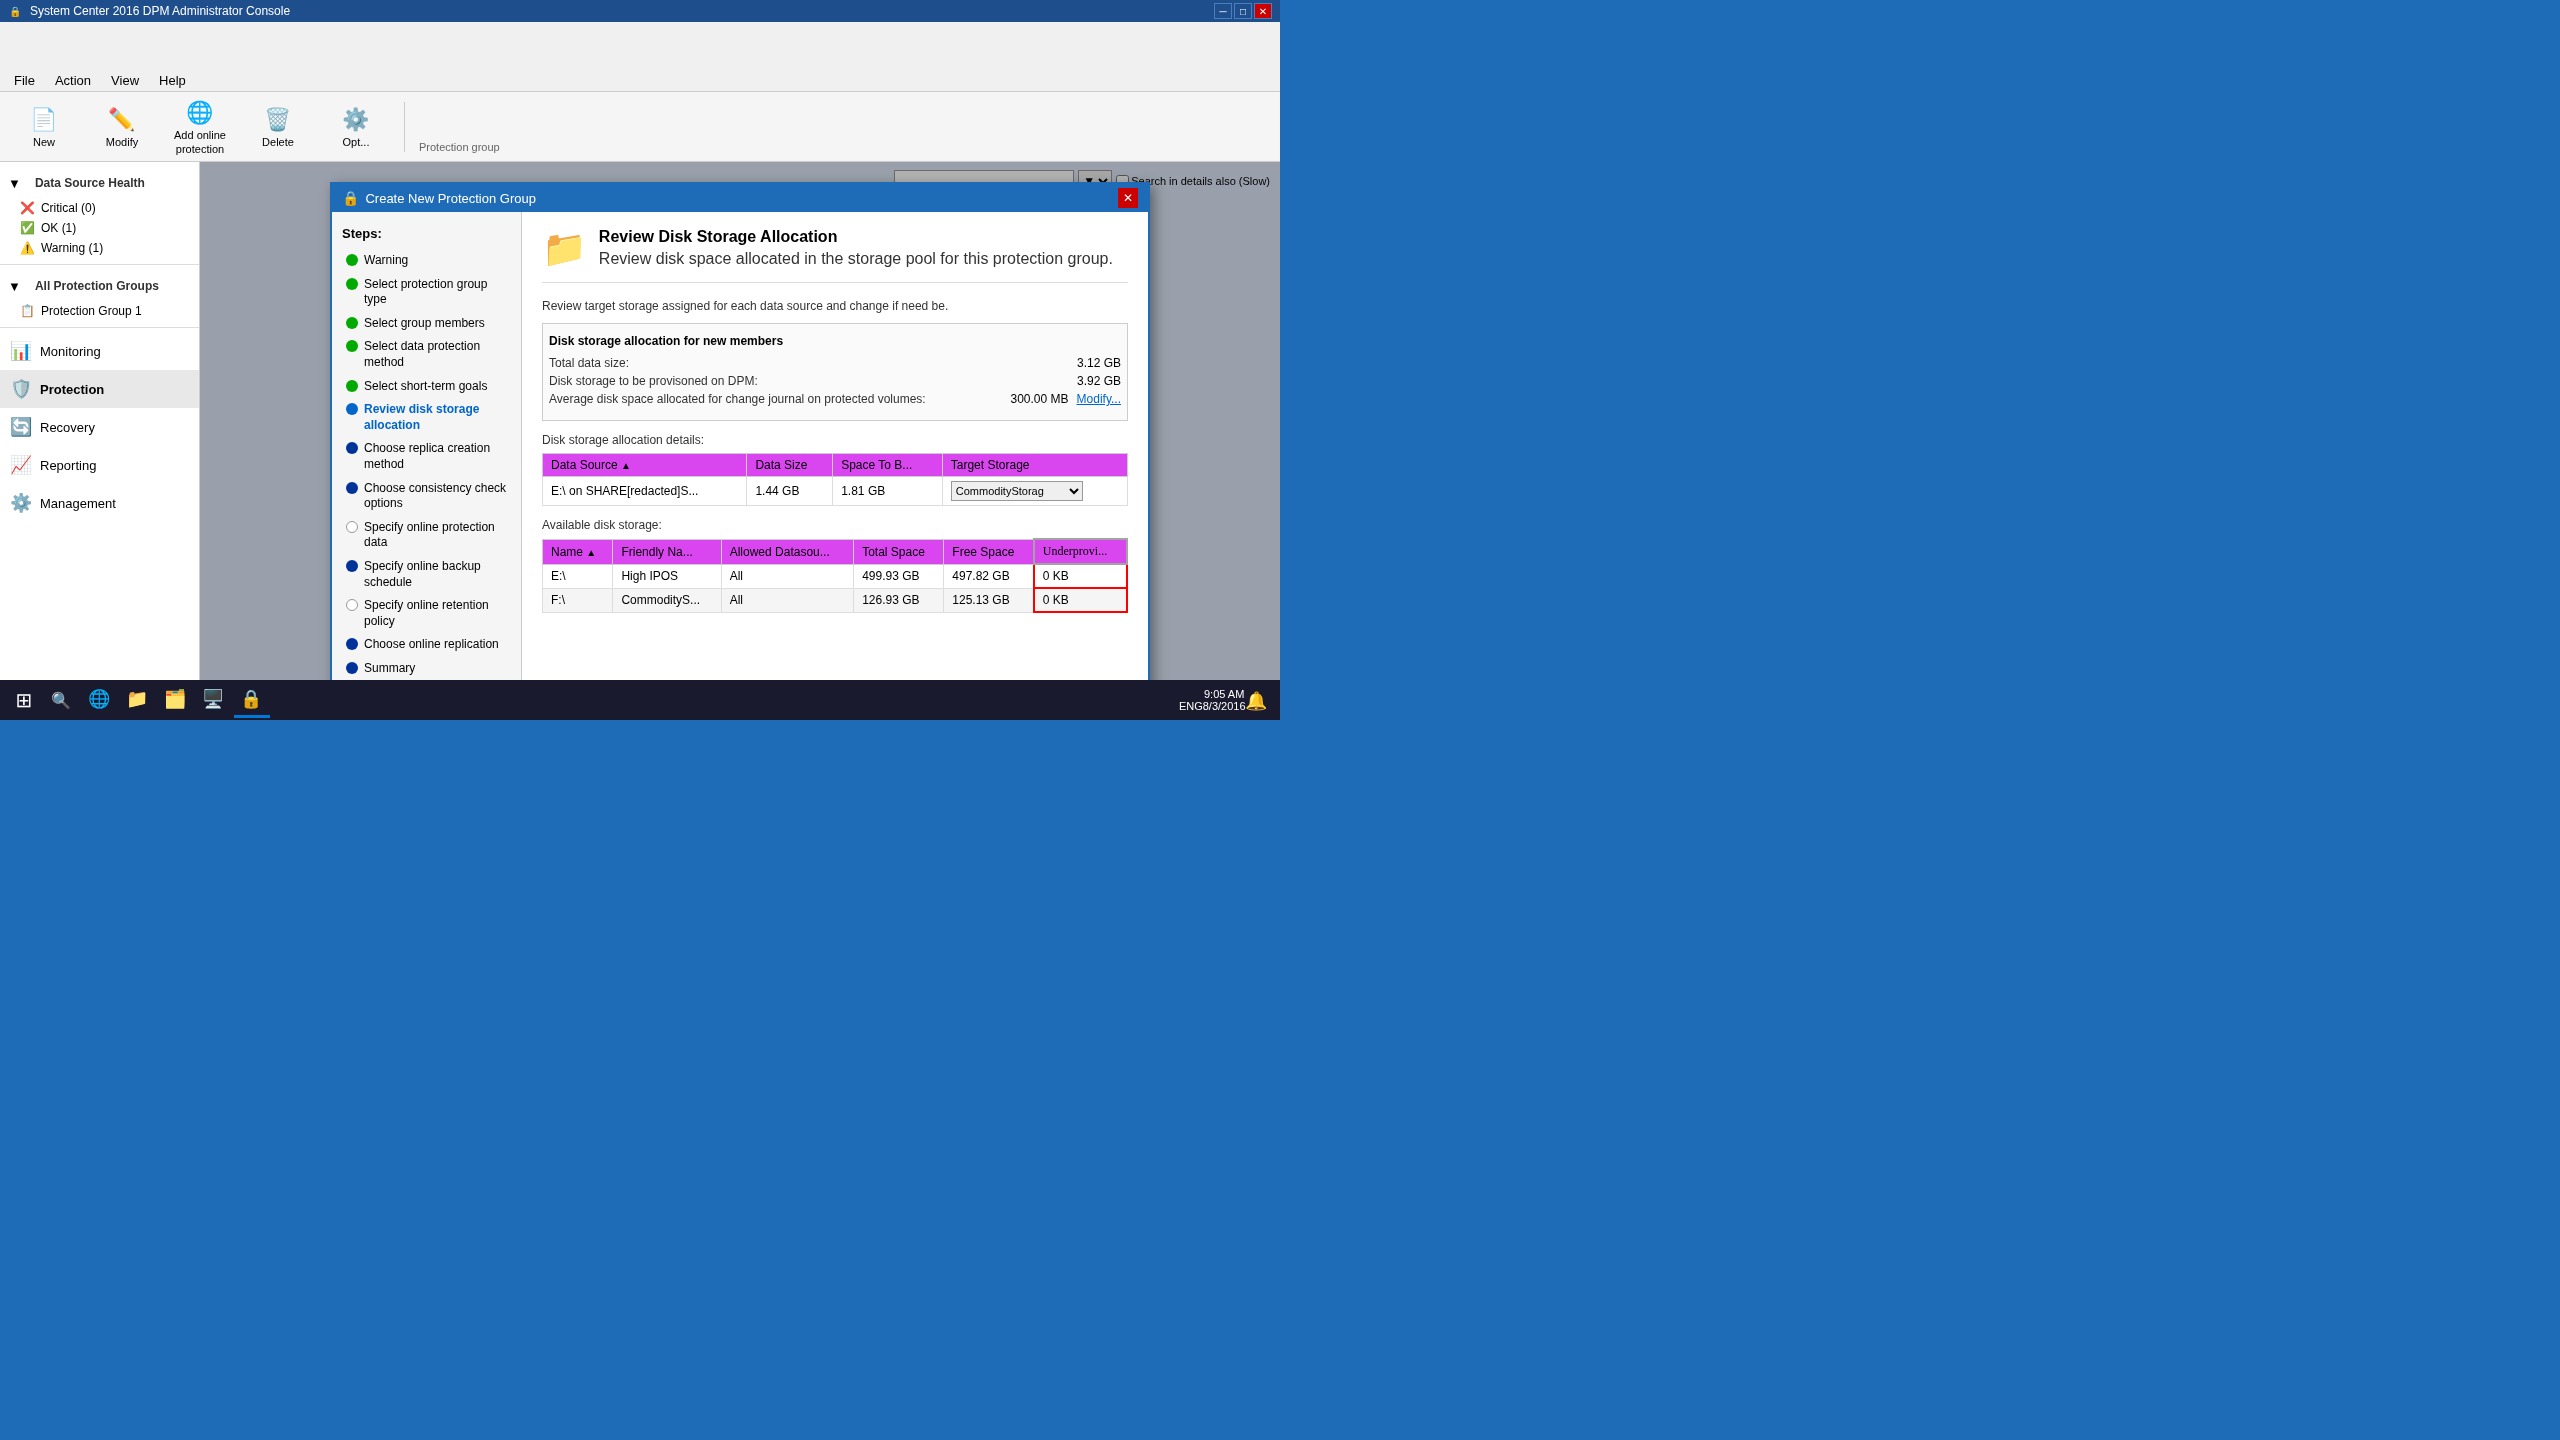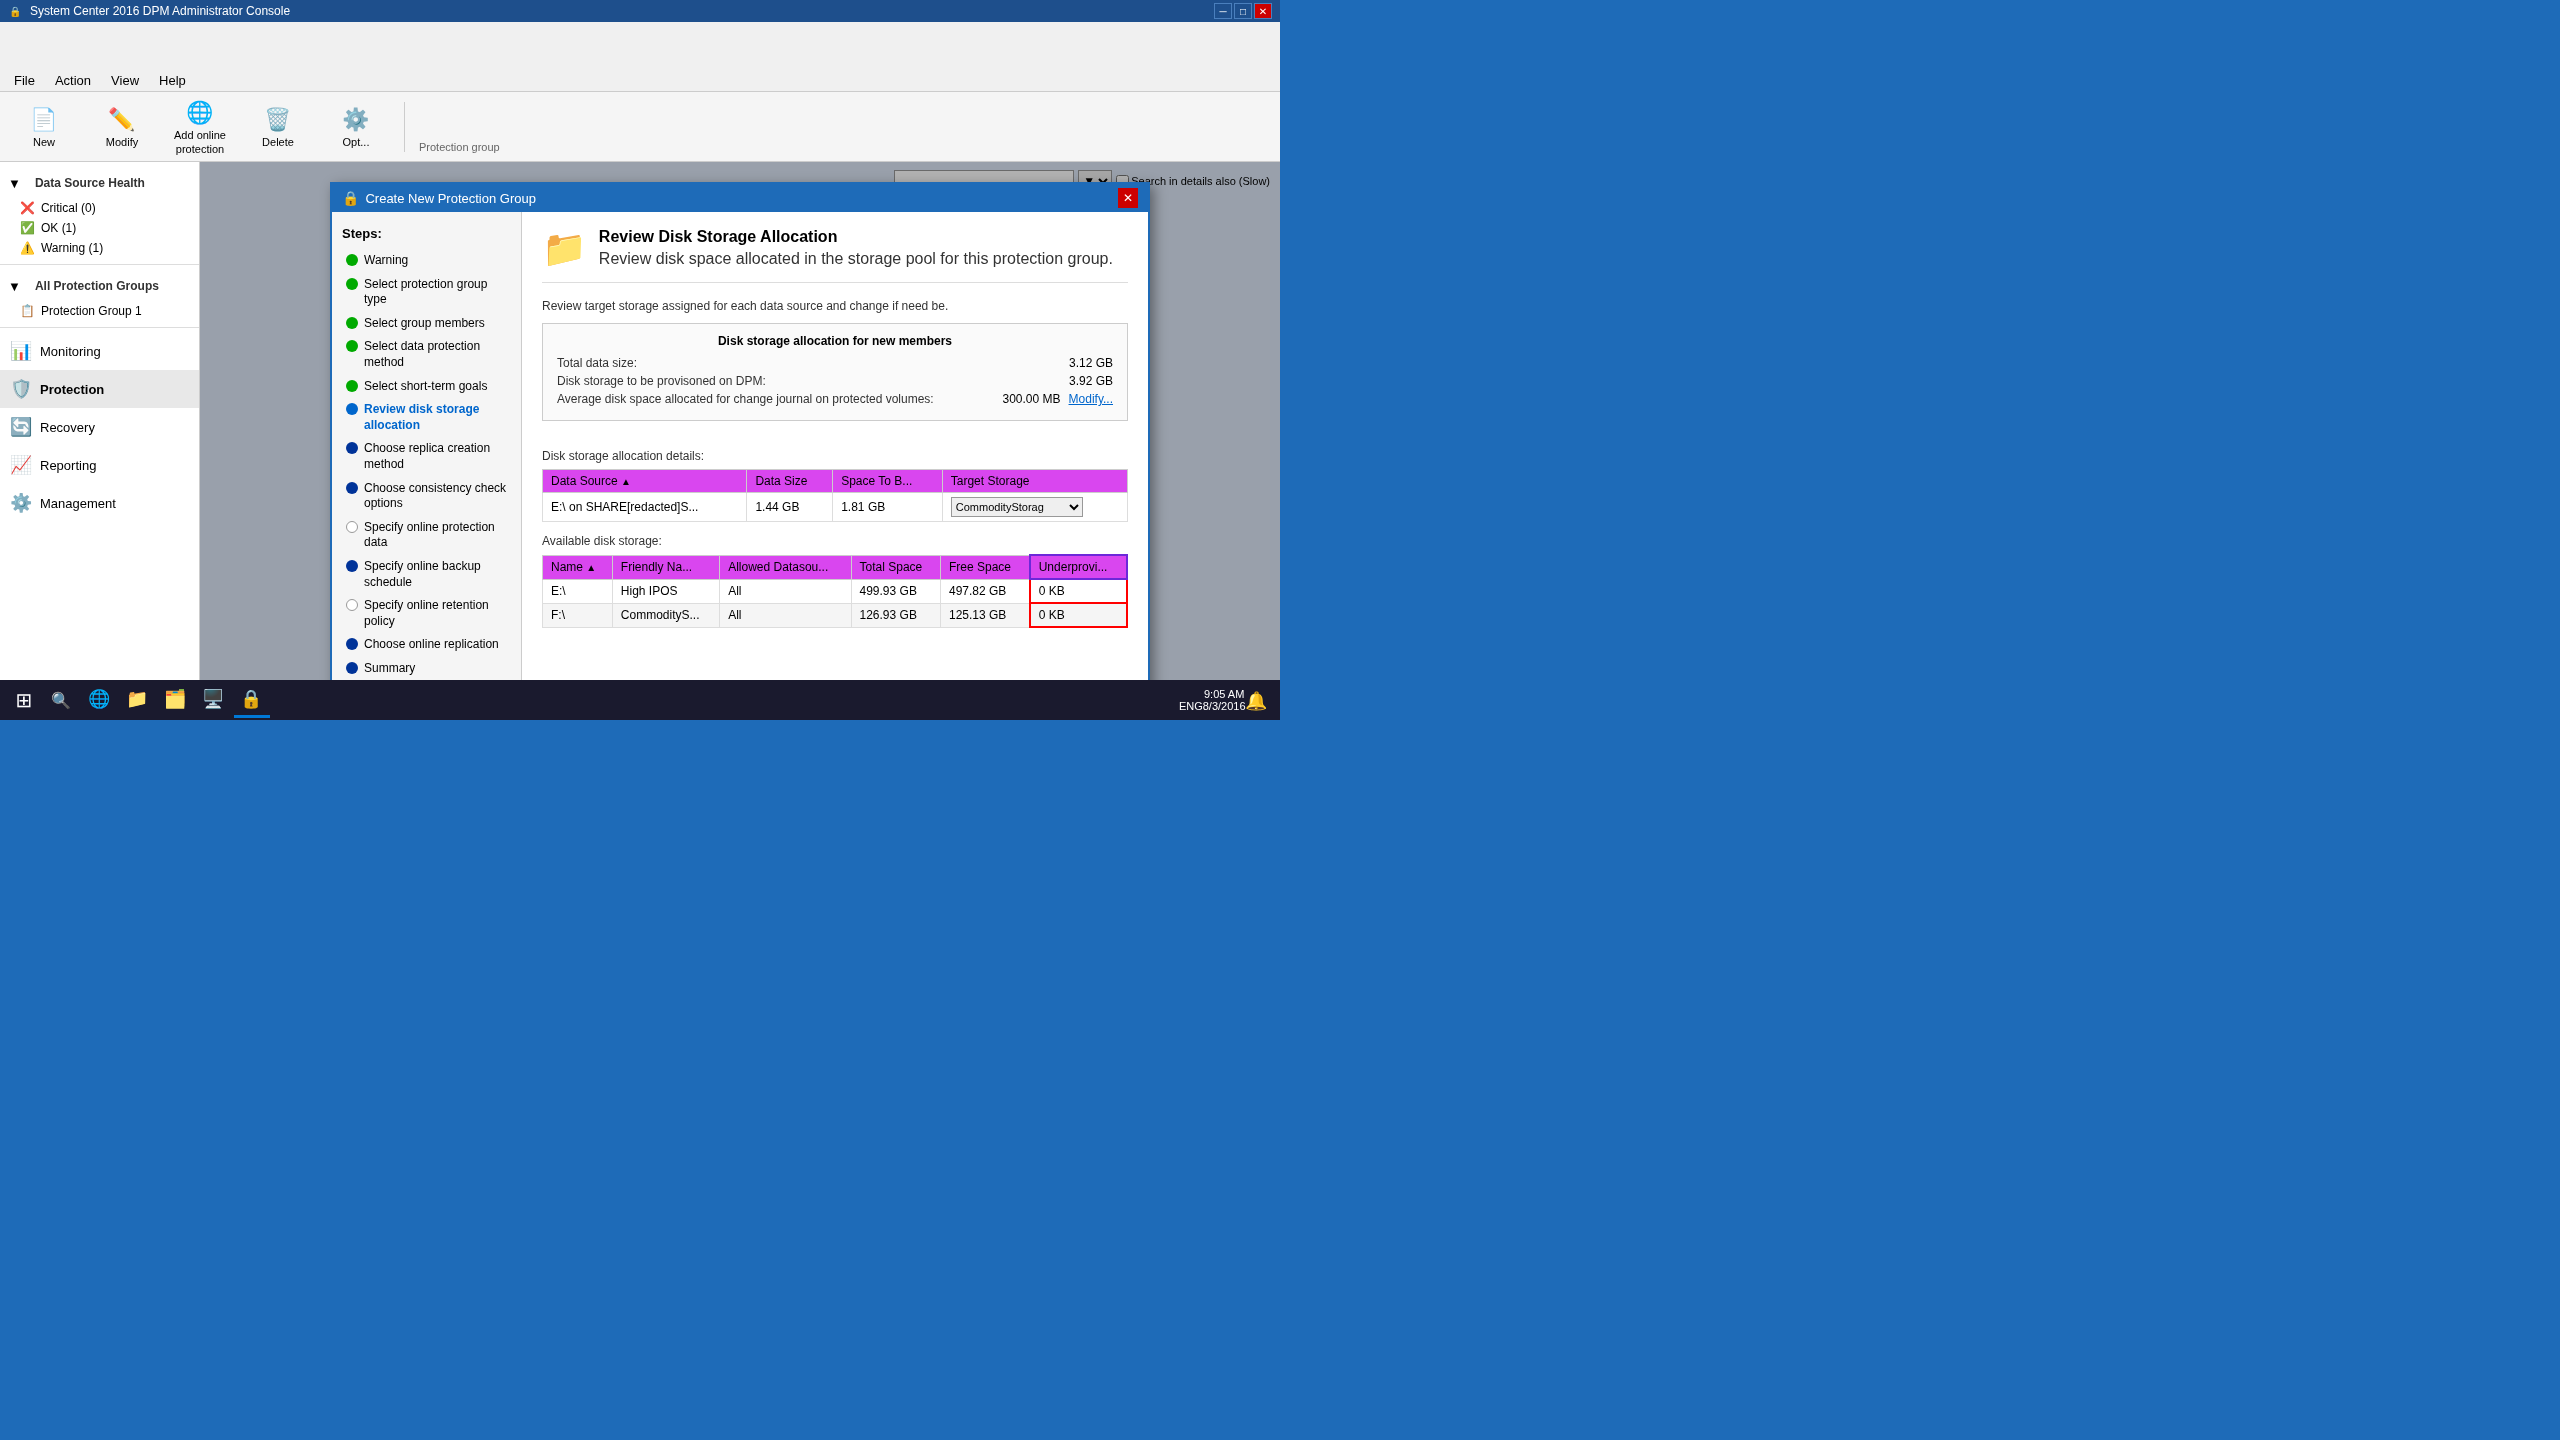--- a/index.html
+++ b/index.html
@@ -334,23 +334,22 @@
     
     .section-label {
       font-size: 12px;
       color: #333;
       margin-bottom: 8px;
     }
 
     .allocation-box {
       border: 1px solid #ccc;
       background: #fafafa;
-      padding: 10px 14px;
-      margin-bottom: 28px;
-      text-align: center;
+      padding: 10px 6px;
+      margin-bottom: 12px;
     }
     .allocation-box-title {
       font-weight: bold;
       font-size: 12px;
       margin-bottom: 8px;
       color: #000;
     }
     .allocation-row {
       display: flex;
       justify-content: space-between;
@@ -774,21 +773,21 @@
                     </th>
                     <th>
                       <span>Allowed Datasou...</span>
                     </th>
                     <th>
                       <span>Total Space</span>
                     </th>
                     <th>
                       <span>Free Space</span>
                     </th>
-                    <th style="border: 2px solid #6d28d9;">
+                    <th style="border: 2px solid #a3a3a3; font-family: Liberation Serif, serif;">
                       <span>Underprovi...</span>
                     </th>
                   </tr>
                 </thead>
                 <tbody>
                   <tr>
                     <td>E:\</td>
                     <td>High IPOS</td>
                     <td>All</td>
                     <td>499.93 GB</td>

